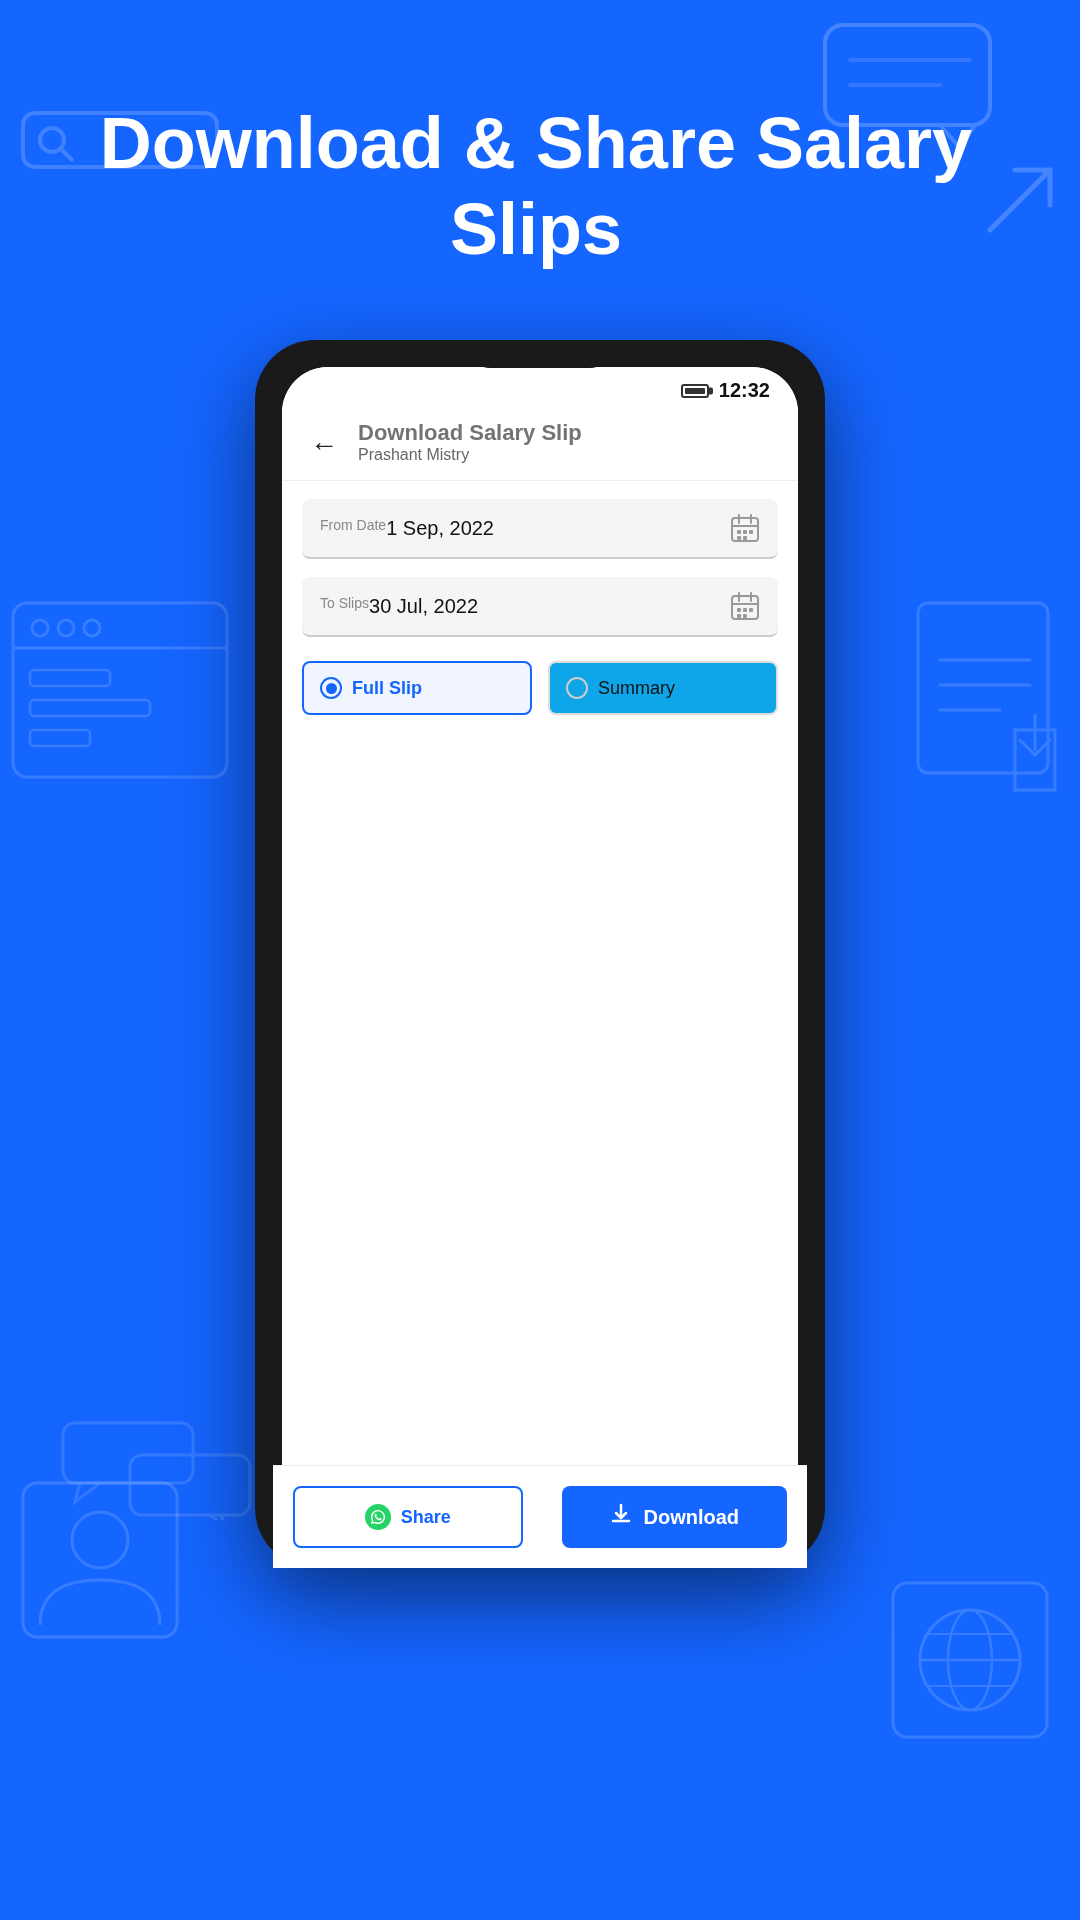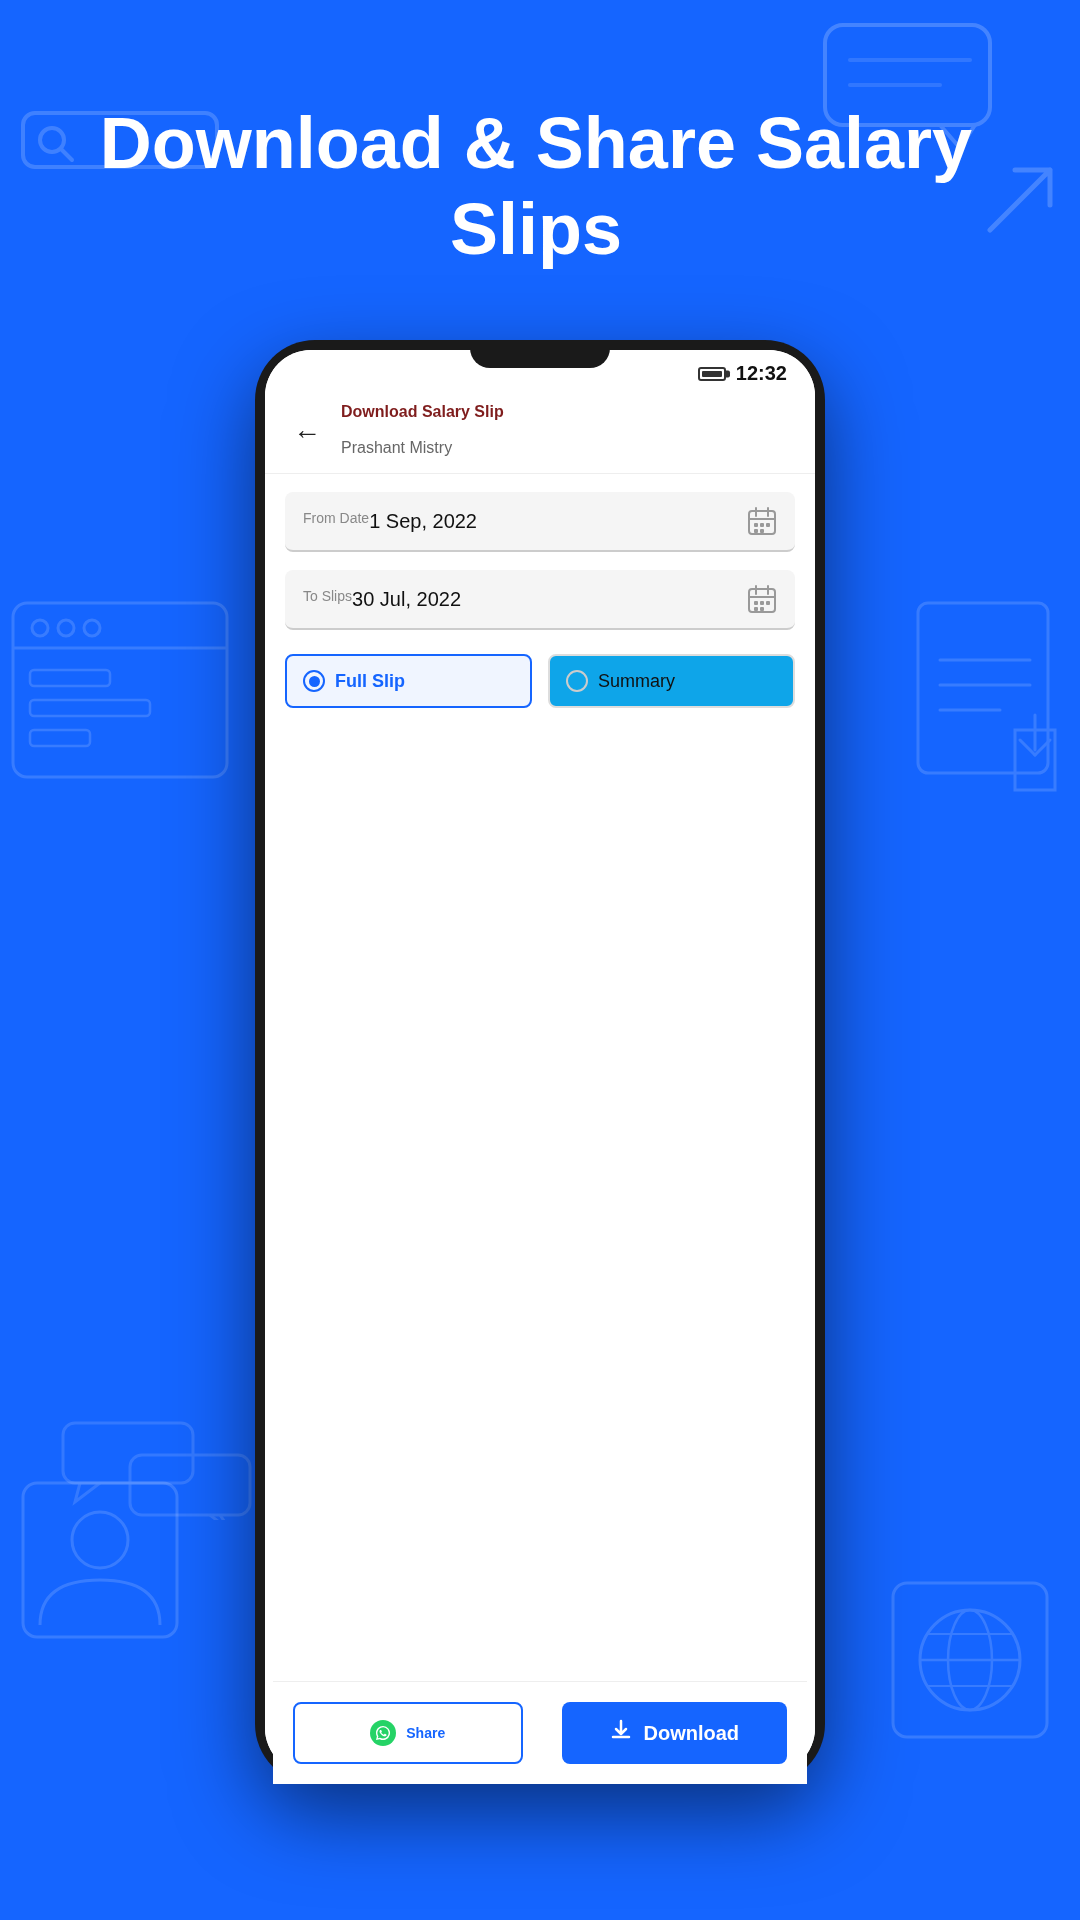--- a/index.html
+++ b/index.html
@@ -42,24 +42,24 @@
       top: 340px;
       left: 50%;
       transform: translateX(-50%);
       width: 570px;
       height: 1450px;
       z-index: 5;
     }
 
     .phone-outer {
       width: 570px;
-      height: 1444px;
+      height: 1228px;
       background: #1a1a1a;
       border-radius: 60px;
-      padding: 10px;
+      padding: 27px;
       box-shadow: 0 30px 80px rgba(0,0,0,0.5);
       position: relative;
     }
 
     .phone-screen {
       width: 100%;
       height: 100%;
       background: #fff;
       border-radius: 46px;
       overflow: hidden;
@@ -134,29 +134,29 @@
       font-size: 28px;
       color: #222;
     }
 
     .header-titles {
       display: flex;
       flex-direction: column;
     }
 
     .header-title {
-      font-size: 16px;
+      font-size: 22px;
       font-weight: 700;
-      color: #7f1d1d;
+      color: #737373;
     }
 
     .header-subtitle {
       font-size: 16px;
       color: #666;
-      margin-top: 18px;
+      margin-top: 0;
     }
 
     
     .content-area {
       flex: 1;
       overflow-y: auto;
       background: #fff;
       padding-bottom: 20px;
     }
 
@@ -267,21 +267,21 @@
       right: 18px;
       gap: 14px;
     }
 
     .btn-share {
       flex: 1;
       border: 2px solid #1565FF;
       border-radius: 8px;
       background: #fff;
       color: #1565FF;
-      font-size: 14px;
+      font-size: 18px;
       font-weight: 600;
       padding: 16px;
       display: flex;
       align-items: center;
       justify-content: center;
       gap: 10px;
       cursor: pointer;
     }
 
     .btn-download {

